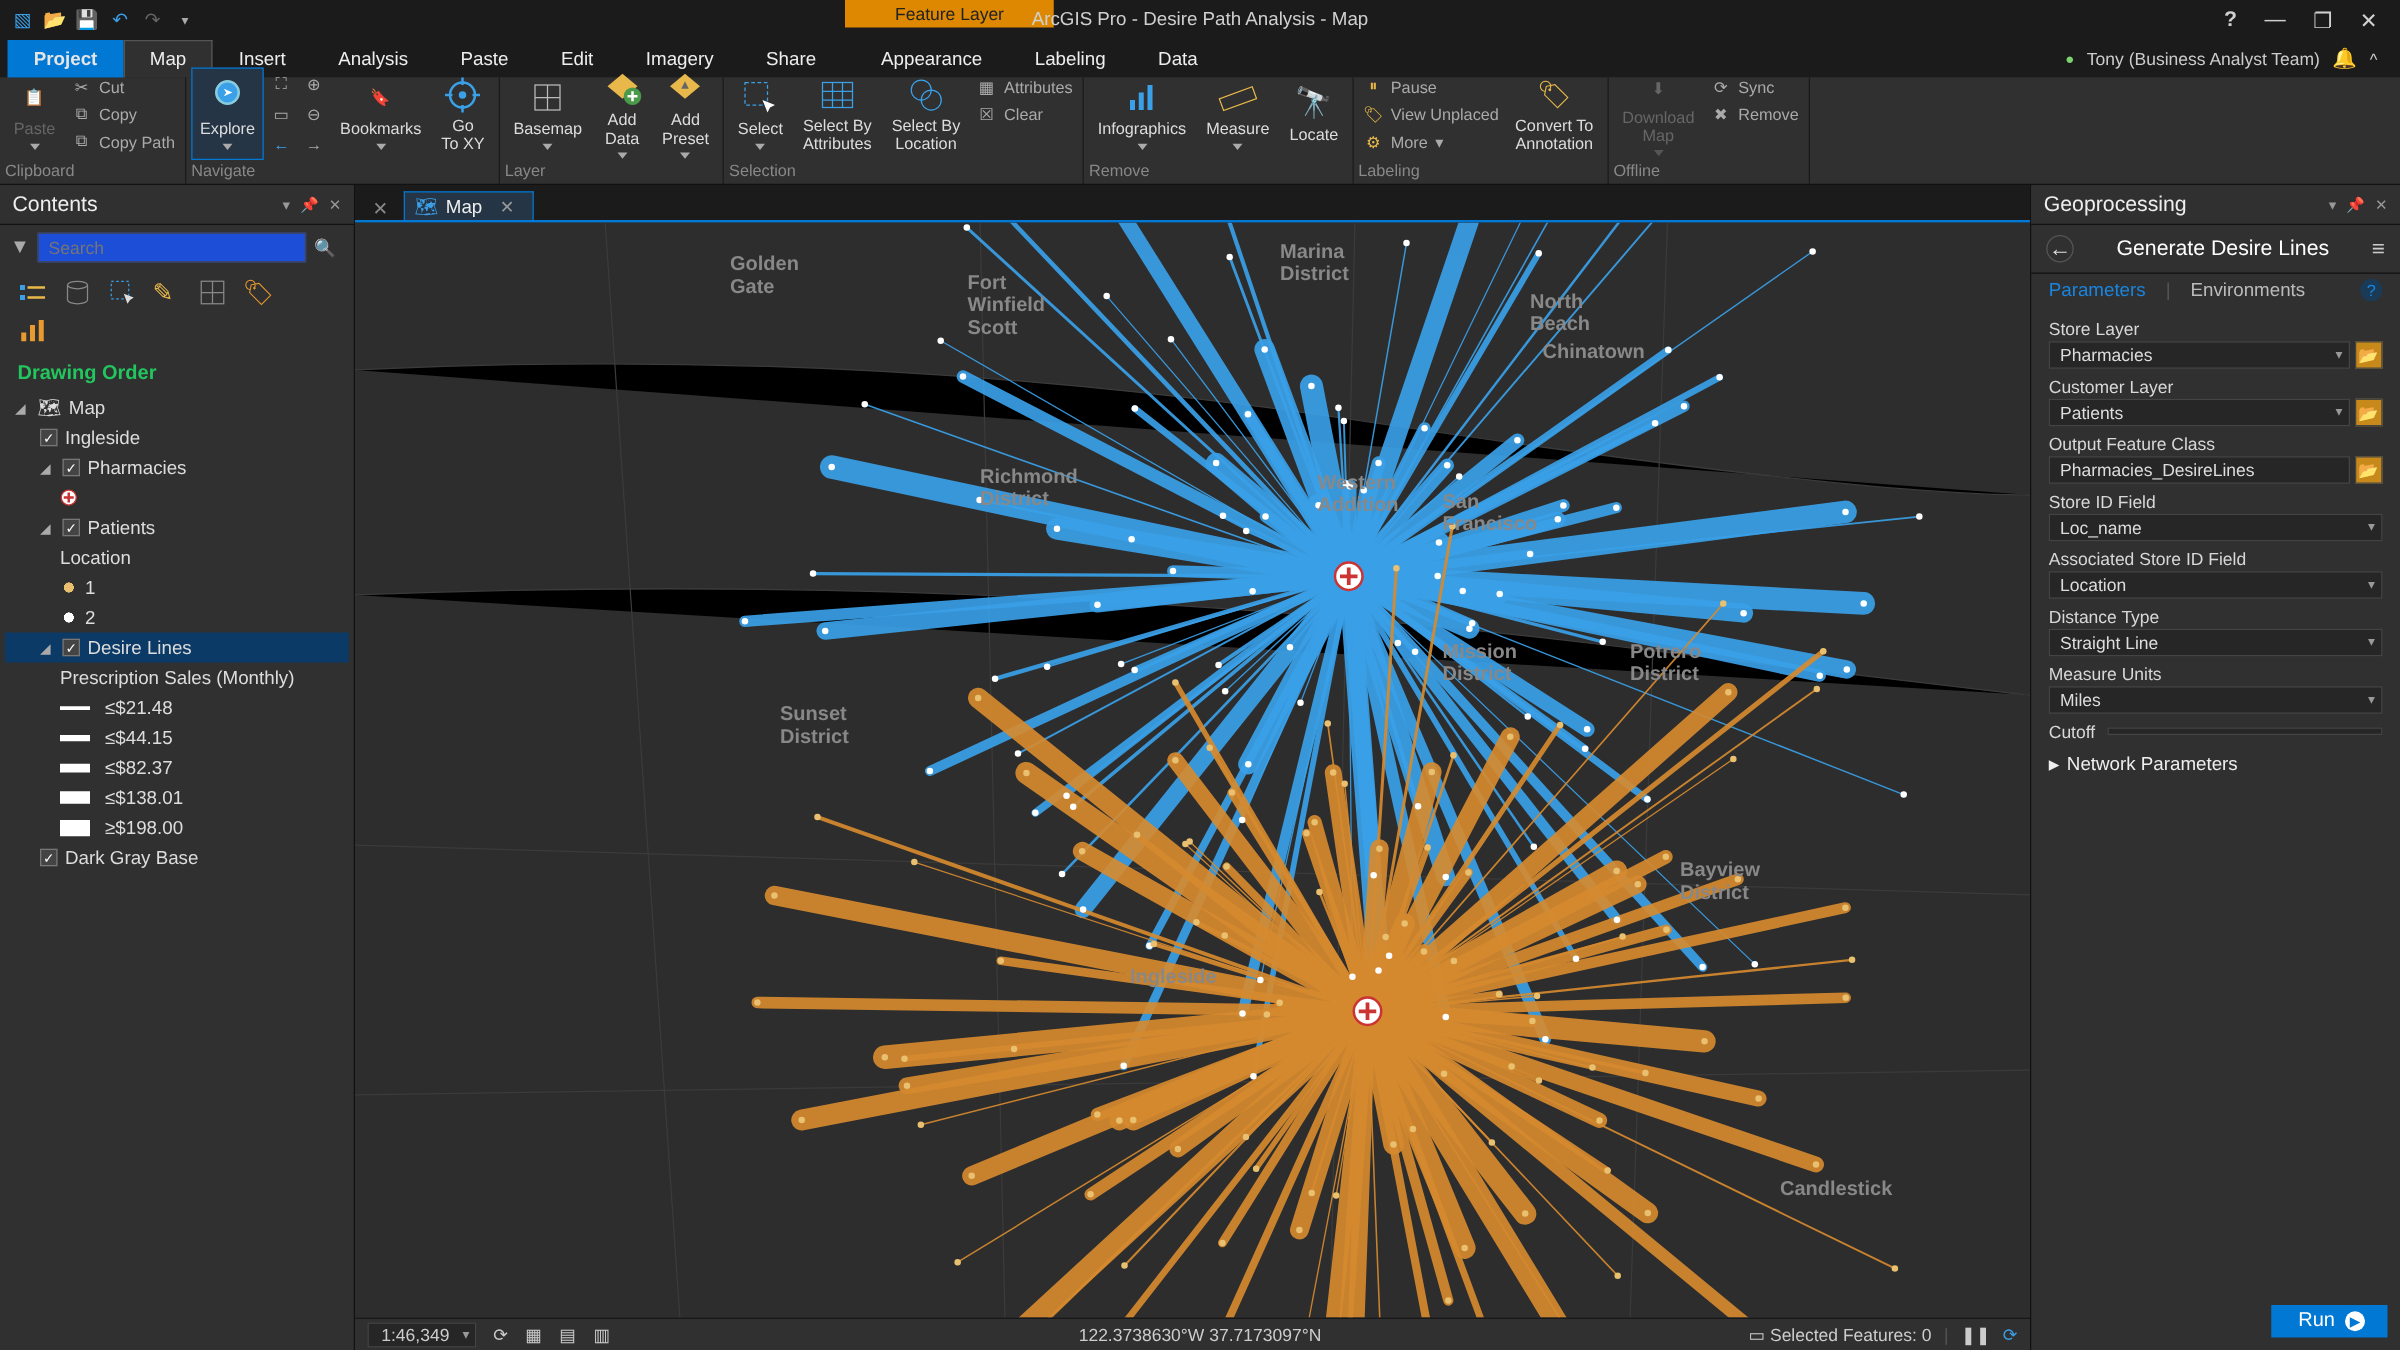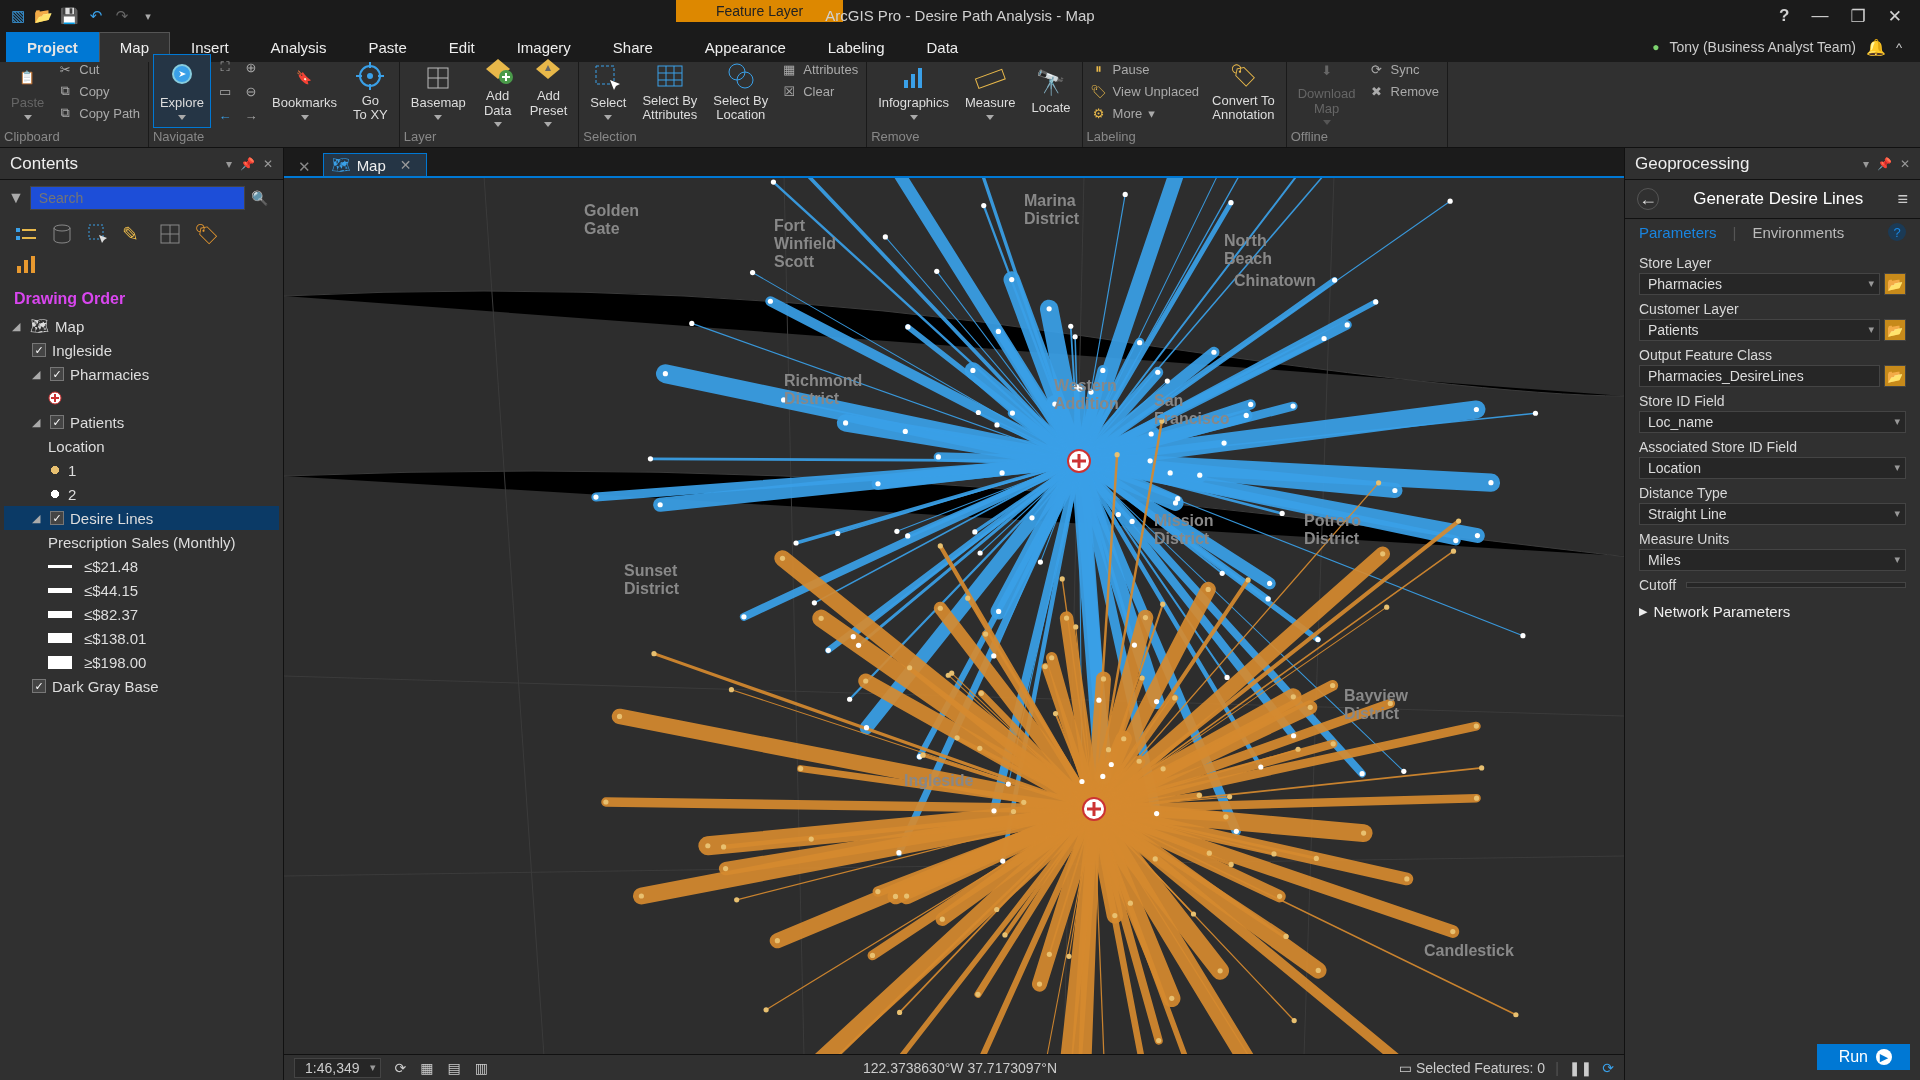--- a/index.html
+++ b/index.html
@@ -32,21 +32,21 @@
 .pane-header{height:32px;background:#303030;border-bottom:1px solid #111;display:flex;align-items:center;padding:0 10px;font-size:17px;color:#eee}
 .pane-header .tools{margin-left:auto;display:flex;gap:8px;font-size:12px;color:#999}
 .contents-pane{width:284px;border-right:1px solid #111}
 .search-row{padding:6px 8px;display:flex;align-items:center;gap:6px}
 .search-row .funnel{color:#aaa;font-size:16px}
 .search-input{flex:1;background:#1d4ed8;border:1px solid #444;color:#ccc;padding:3px 24px 3px 8px;font-size:14px;position:relative}
 .search-wrap{flex:1;position:relative}
 .search-wrap .mag{position:absolute;right:6px;top:4px;color:#999;font-size:14px}
 .toc-icons{display:flex;gap:12px;padding:6px 14px;font-size:20px}
 .toc-icons div{width:24px;height:24px}
-.sec-header{font-size:16px;font-weight:600;color:#d946ef;padding:8px 14px 6px}
+.sec-header{font-size:16px;font-weight:600;color:#22c55e;padding:8px 14px 6px}
 .tree{padding:0 4px;font-size:15px;color:#ddd}
 .tree-row{display:flex;align-items:center;gap:6px;padding:2px 8px;height:24px}
 .tree-row.selected{background:#0b3a66}
 .tree-row.indent1{padding-left:28px}
 .tree-row.indent2{padding-left:44px}
 .exp{width:12px;font-size:11px;color:#aaa}
 .cb{width:14px;height:14px;background:#444;border:1px solid #777;display:flex;align-items:center;justify-content:center;font-size:11px;color:#fff}
 .sym{width:14px;height:14px;display:inline-block}
 .swatch{width:24px;height:12px;background:#fff;display:inline-block;margin-right:6px}
 .swatch.thin{height:3px}

